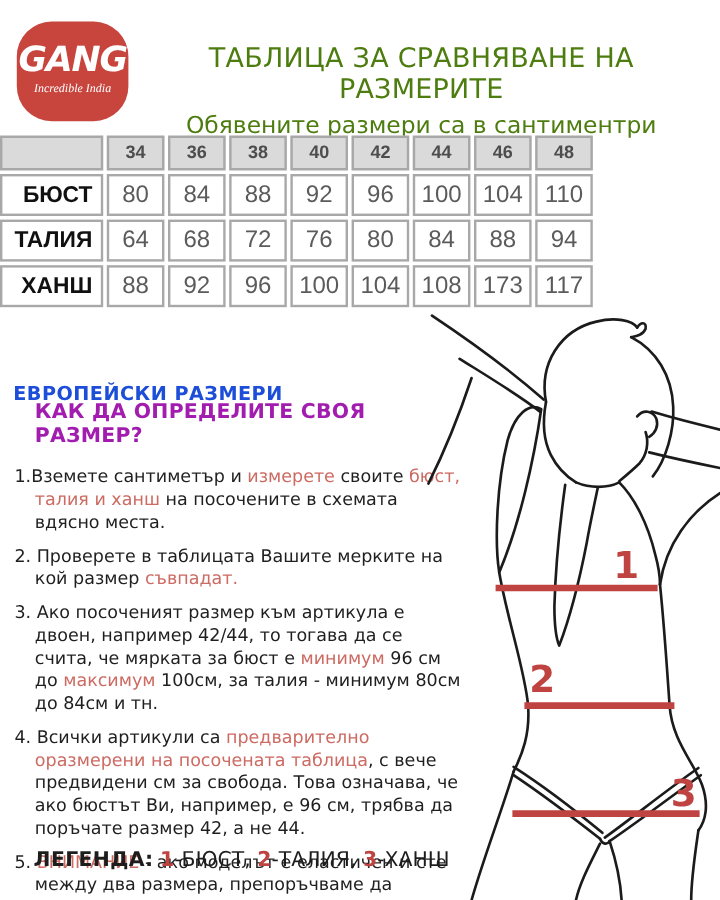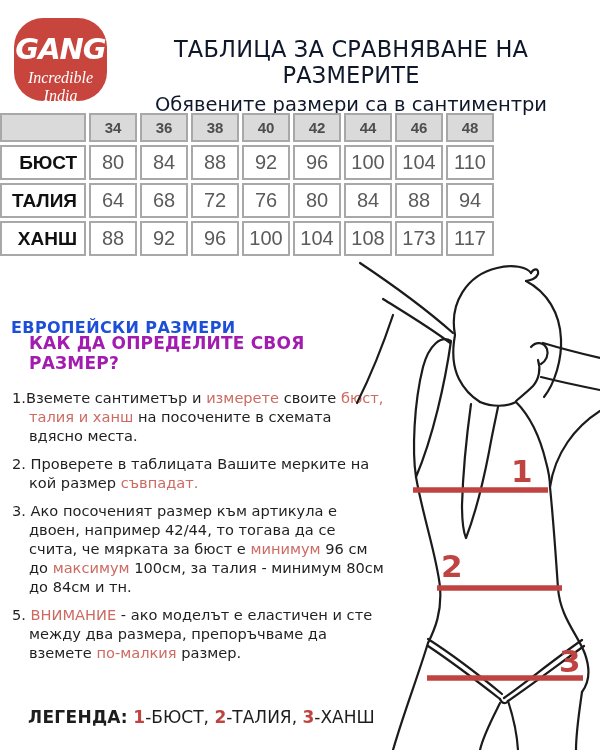--- a/index.html
+++ b/index.html
@@ -10,24 +10,24 @@
     --table-border:#a8a8a8; --header-bg:#dadada;
   }
   .page { position:absolute; inset:0; }
 
   
   .logo { position:absolute; left:14px; top:18px; width:93px; height:83px;
           background:var(--logo-red); color:#fff; text-align:center;border-radius:29px; }
   .logo-brand { font-family:"DejaVu Sans", sans-serif; font-weight:bold; font-style:italic;
                 font-size:29px; letter-spacing:-1px; margin-top:14px; }
   .logo-tagline { font-family:"Liberation Serif","DejaVu Serif",serif; font-style:italic;
-                  font-size:16px; margin-top:3px; }
+                  font-size:10px; margin-top:3px; }
 
   
-  .header { position:absolute; left:112px; top:36px; width:478px; text-align:center; color:#0f172a; }
+  .header { position:absolute; left:112px; top:36px; width:478px; text-align:center; color:#4d7c0f; }
   .title { font-size:22.5px; letter-spacing:0.2px; }
   .subtitle { font-size:19.5px; margin-top:5px; }
 
   
   table.size-table { position:absolute; left:-3px; top:110px; border-collapse:separate;
                      border-spacing:3px; font-family:"Liberation Sans", sans-serif; }
   table.size-table td, table.size-table th { border:2px solid var(--table-border); background:#fff; }
   table.size-table th { width:42px; height:23px; background:var(--header-bg); color:#4d4d4d;
                         font-weight:bold; font-size:15px; text-align:center; }
   table.size-table th.corner { width:74px; }
@@ -125,20 +125,21 @@
   </table>
 
   <div class="eu-heading">ЕВРОПЕЙСКИ РАЗМЕРИ</div>
 
   <div class="instructions">
     <div class="howto">КАК ДА ОПРЕДЕЛИТЕ СВОЯ РАЗМЕР?</div>
     <div id="instructions-list">
         <div class="inst-item"><span class="inst-num">1.</span><span>Вземете сантиметър и </span><span class="red">измерете</span><span> своите </span><span class="red">бюст, талия и ханш</span><span> на посочените в схемата вдясно места.</span></div>
         <div class="inst-item"><span class="inst-num">2.</span><span> Проверете в таблицата Вашите мерките на кой размер </span><span class="red">съвпадат.</span></div>
         <div class="inst-item"><span class="inst-num">3.</span><span> Ако посоченият размер към артикула е двоен, например 42/44, то тогава да се счита, че мярката за бюст е </span><span class="red">минимум</span><span> 96 см до </span><span class="red">максимум</span><span> 100см, за талия - минимум 80см до 84см и тн.</span></div>
+        <div class="inst-item"><span class="inst-num">4.</span><span> Всички артикули са </span><span class="red">предварително оразмерени на посочената таблица</span><span>, с вече предвидени см за свобода. Това означава, че ако бюстът Ви, например, е 96 см, трябва да поръчате размер 42, а не 44.</span></div>
         <div class="inst-item"><span class="inst-num">5.</span><span> </span><span class="red">ВНИМАНИЕ</span><span> - ако моделът е еластичен и сте между два размера, препоръчваме да вземете </span><span class="red">по-малкия</span><span> размер.</span></div>
       </div>
   </div>
 
   <div class="legend">
     <span class="legend-label">ЛЕГЕНДА:</span>
     <span id="legend-items"><span class="lnum"> 1</span><span>-БЮСТ, </span><span class="lnum"> 2</span><span>-ТАЛИЯ, </span><span class="lnum"> 3</span><span>-ХАНШ</span></span>
   </div>
 
   <svg class="figure" viewBox="0 0 245 495" aria-hidden="true">

